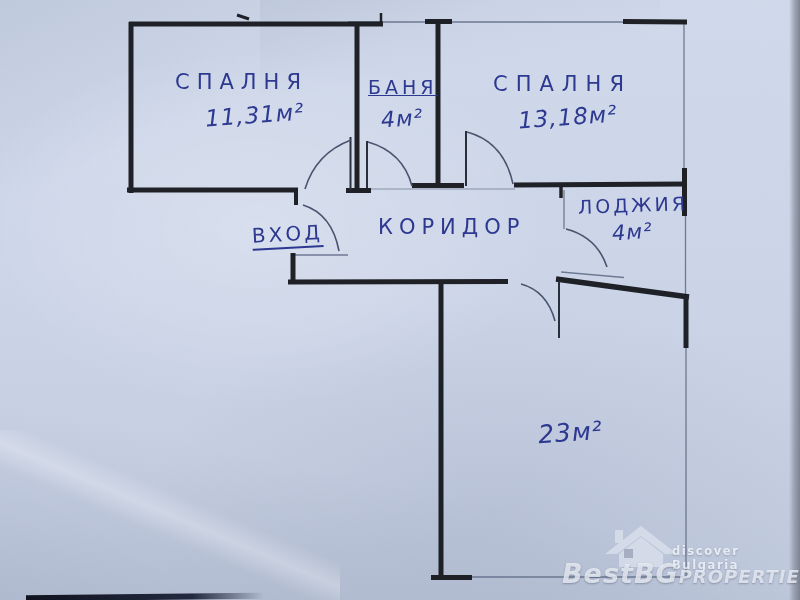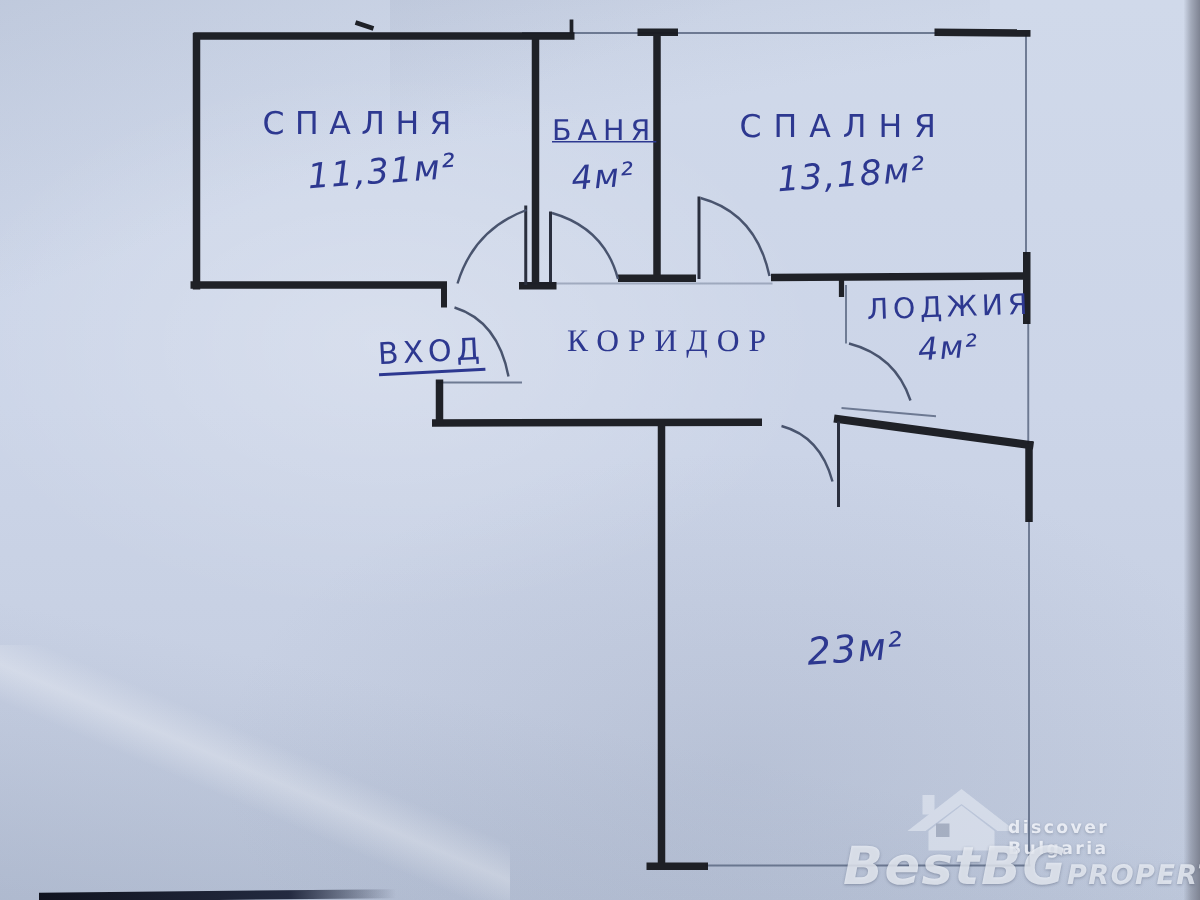--- a/index.html
+++ b/index.html
@@ -33,21 +33,21 @@
   .room-area{font-style:italic;font-size:23px;letter-spacing:1px;transform:rotate(-4deg);}
   .vhod{font-size:20px;letter-spacing:3px;transform:rotate(-3deg);
     border-bottom:2px solid #2d3890;padding-bottom:1px;}
   .corridor{font-size:21px;letter-spacing:6px;}
   .living-name{font-size:19px;letter-spacing:1px;}
   
   .wm-tagline{position:absolute;left:672px;top:544px;font-size:11.5px;font-weight:bold;
     letter-spacing:1.6px;color:rgba(243,246,251,0.85);text-shadow:0 1px 2px rgba(70,80,100,0.35);}
   .wm-brand{position:absolute;left:562px;top:558px;font-style:italic;font-weight:bold;
     color:rgba(238,242,249,0.78);text-shadow:0 1px 2px rgba(60,70,95,0.4);letter-spacing:1px;}
-  .wm-brand .lg{font-size:35px;}
+  .wm-brand .lg{font-size:27px;}
   .wm-brand .sm{font-size:18px;text-transform:uppercase;}
 </style>
 </head>
 <body>
 
 <div class="stage">
   <div class="paper"></div>
   <div class="crease1"></div>
   <div class="crease2"></div>
   <div class="paper-edge-right"></div>
@@ -122,19 +122,19 @@
   <div class="lbl room-area" style="left:381px;top:106px;font-size:22px;">4м²</div>
 
   <div class="lbl room-name" style="left:493px;top:72px;letter-spacing:8px;">СПАЛНЯ</div>
   <div class="lbl room-area" style="left:518px;top:104px;">13,18м²</div>
 
   <div class="lbl room-name small" style="left:578px;top:194px;transform:rotate(-2deg);">ЛОДЖИЯ</div>
   <div class="lbl room-area" style="left:612px;top:220px;font-size:21px;">4м²</div>
 
   <div class="lbl vhod" style="left:252px;top:222px;">ВХОД</div>
 
-  <div class="lbl corridor" style="left:378px;top:215px;font-family:Liberation Serif, serif;">КОРИДОР</div>
+  <div class="lbl corridor" style="left:378px;top:215px;">КОРИДОР</div>
 
   <div class="lbl room-area" style="left:538px;top:418px;font-size:25px;">23м²</div>
 
   <div class="wm-tagline">discover Bulgaria</div>
   <div class="wm-brand"><span class="lg">Best</span><span class="lg">BG</span><span class="sm">Properties</span></div>
 </div>
 
 </body></html>

